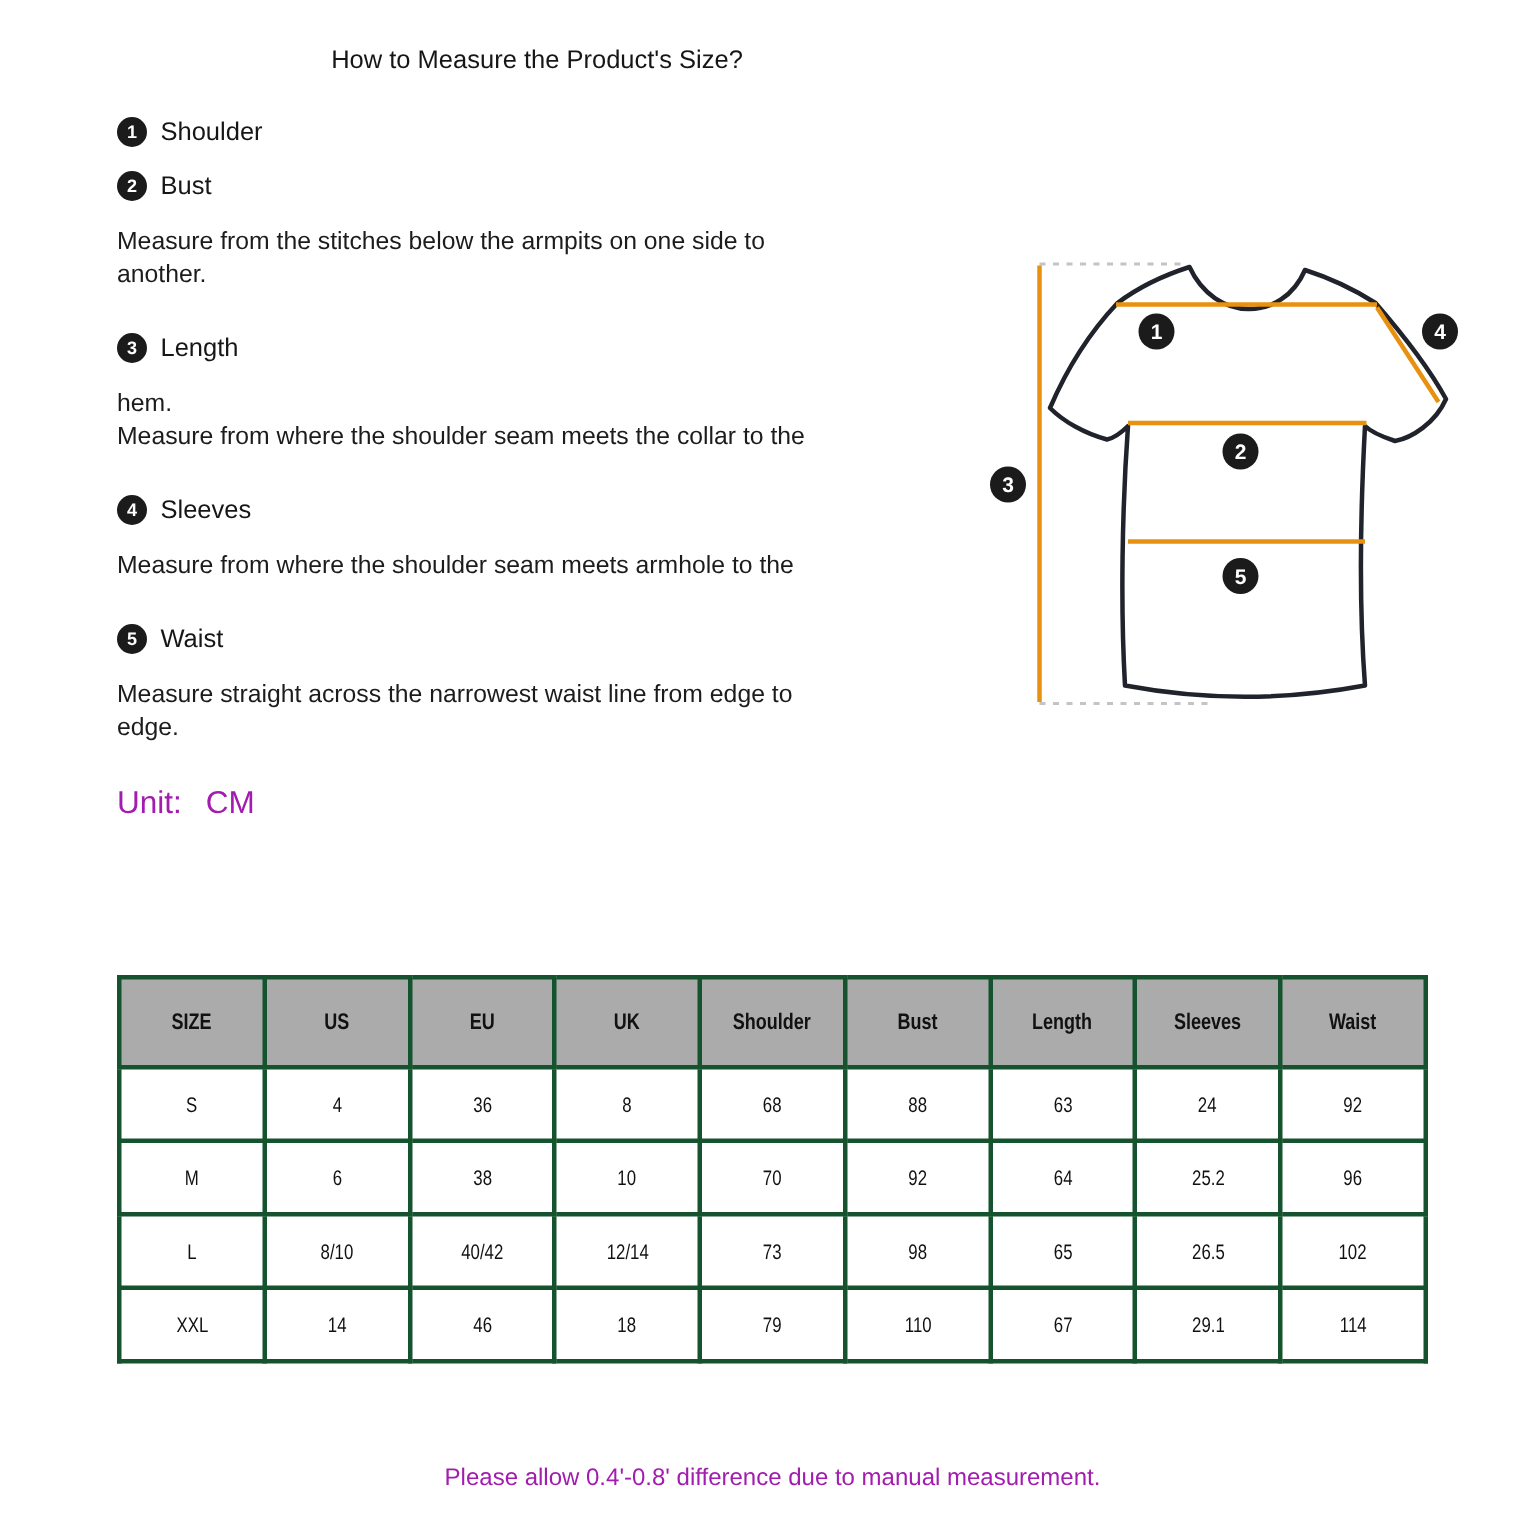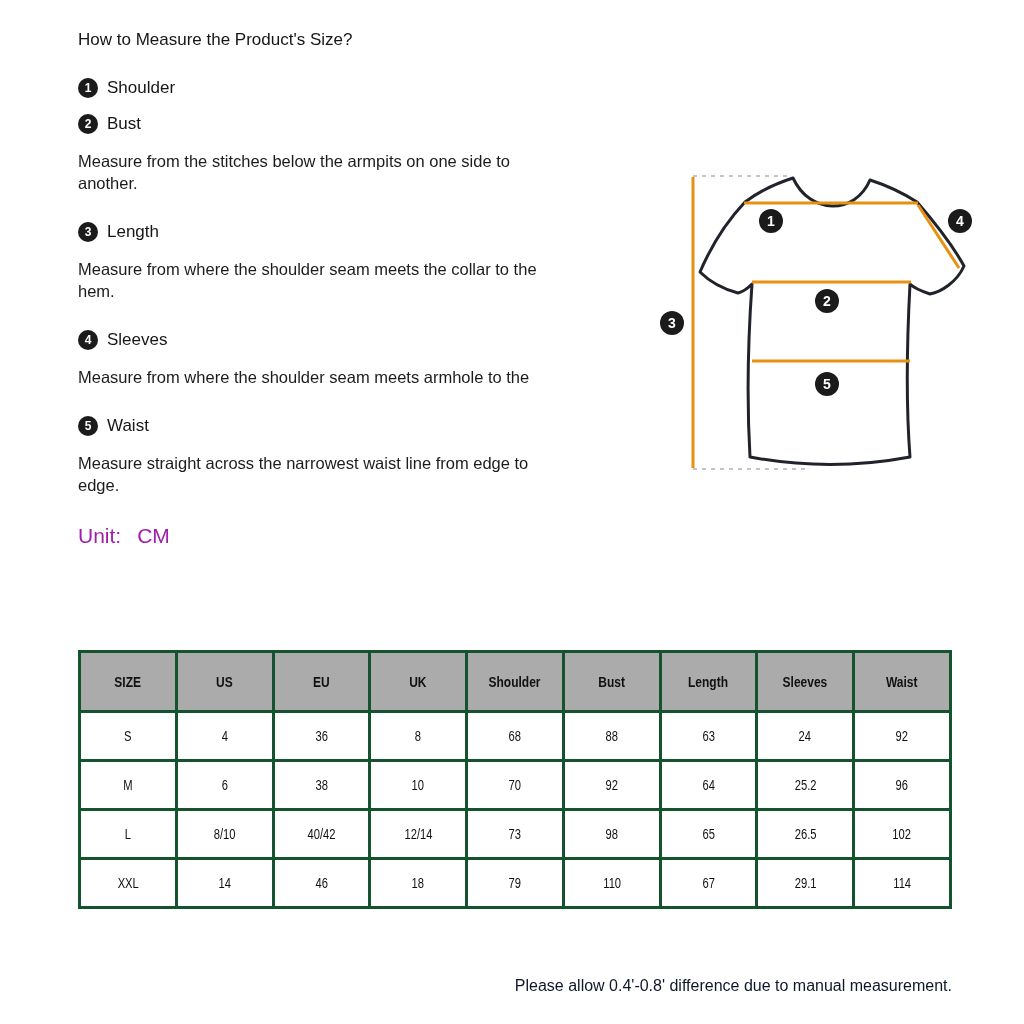--- a/index.html
+++ b/index.html
@@ -2,21 +2,21 @@
 <html><head>
 <meta charset="utf-8">
 <style>
   * { box-sizing: border-box; margin: 0; padding: 0; }
   html, body { width: 1024px; height: 1024px; background: #ffffff; }
   body { font-family: "Liberation Sans", sans-serif; color: #141414; }
   .page { position: relative; width: 1024px; height: 1024px; background: #fff; overflow: hidden; }
 
   
   .guide { position: absolute; left: 78px; top: 30px; width: 560px; }
-  .page-title { font-size: 17px; font-weight: 400; line-height: 20px; margin-bottom: 28px; color: #161616; }
+  .page-title { font-size: 17px; font-weight: 400; line-height: 20px; margin-bottom: 28px; color: #161616; text-align: center; }
 
   .sec-head { display: flex; align-items: center; gap: 9px; margin-bottom: 16px; height: 20px; }
   .badge { width: 20px; height: 20px; border-radius: 50%; background: #1b1b1b; color: #fff;
            font-size: 12px; font-weight: 700; display: flex; align-items: center; justify-content: center;
            flex: 0 0 20px; }
   .sec-label { font-size: 17px; font-weight: 400; color: #161616; }
   .sec-desc { font-size: 16.5px; line-height: 22px; margin-bottom: 28px; color: #1c1c1c; }
   .sec-desc .line { display: block; }
 
   .unit-row { margin-top: 13px; font-size: 21px; color: #a21caf; }
@@ -27,22 +27,22 @@
   .tshirt-wrap svg { width: 100%; height: 100%; display: block; }
   .marker-num { fill: #ffffff; font-family: "Liberation Sans", sans-serif; font-size: 14px; font-weight: 700; text-anchor: middle; }
 
   
   .size-table { position: absolute; left: 78px; top: 650px; width: 874px; border-collapse: collapse; table-layout: fixed; }
   .size-table th, .size-table td { border: 3px solid #14532d; text-align: center; vertical-align: middle; padding: 0; }
   .size-table th { background: #ababab; height: 60px; font-size: 15px; font-weight: 600; color: #111; }
   .size-table td { background: #ffffff; height: 49px; font-size: 14px; font-weight: 500; color: #111; }
   .size-table th span, .size-table td span { display: inline-block; transform: scaleX(0.8); white-space: nowrap; }
 
-  .footnote { position: absolute; left: 78px; top: 977px; width: 874px; text-align: right;
-              font-size: 16px; color: #0f172a; }
+  .footnote { position: absolute; left: 78px; top: 977px; width: 874px; text-align: center;
+              font-size: 16px; color: #a21caf; }
 </style>
 </head>
 <body>
 
 <div class="page">
 
   <div class="guide">
     <div class="page-title">How to Measure the Product's Size?</div>
 
     <div class="sec-head">
@@ -57,22 +57,22 @@
     <p class="sec-desc">
       <span class="line">Measure from the stitches below the armpits on one side to</span>
       <span class="line">another.</span>
     </p>
 
     <div class="sec-head">
       <span class="badge">3</span>
       <span class="sec-label">Length</span>
     </div>
     <p class="sec-desc">
+      <span class="line">hem.</span>
       <span class="line">Measure from where the shoulder seam meets the collar to the</span>
-      <span class="line">hem.</span>
     </p>
 
     <div class="sec-head">
       <span class="badge">4</span>
       <span class="sec-label">Sleeves</span>
     </div>
     <p class="sec-desc">
       <span class="line">Measure from where the shoulder seam meets armhole to the</span>
     </p>
 

